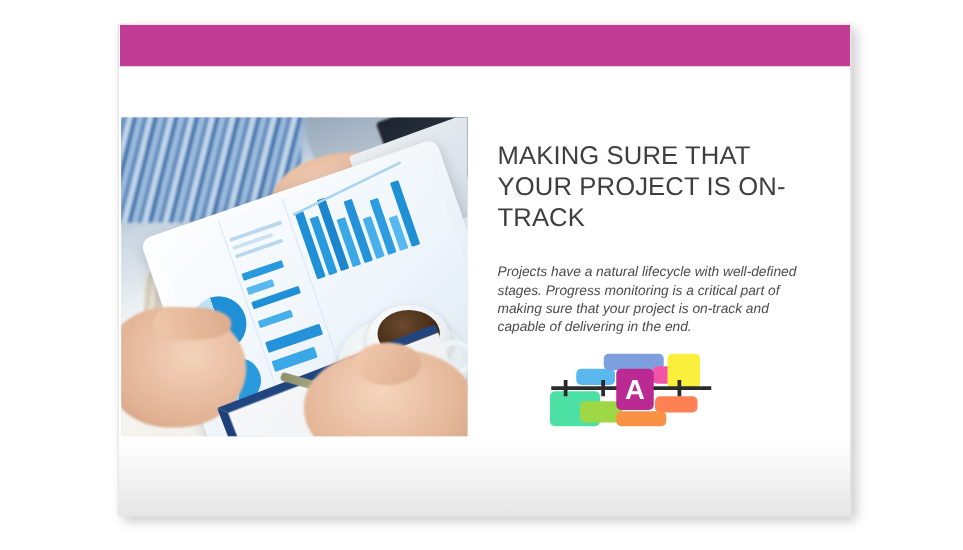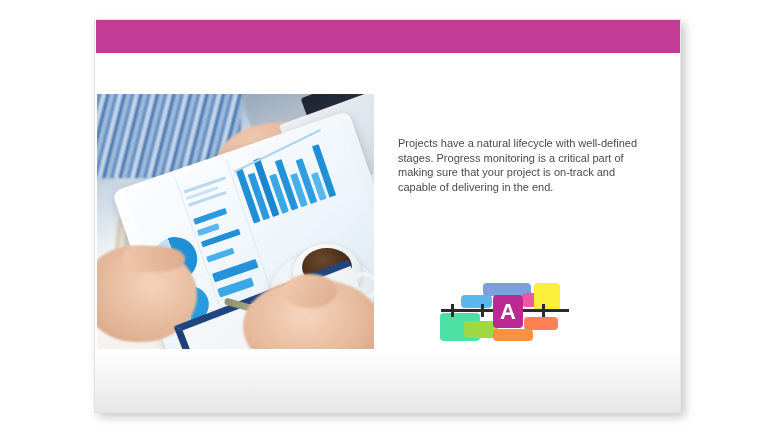--- a/index.html
+++ b/index.html
@@ -303,21 +303,22 @@
     <div class="ph" id="ph-coffee"></div>
     <div class="ph" id="ph-cup-handle"></div>
 
     <div class="ph" id="ph-folder"></div>
     <div class="ph" id="ph-pen"></div>
     <div class="ph" id="ph-hand-pen"></div>
     <div class="ph" id="ph-thumb"></div>
   </div>
 
   <div id="text-col">
-    <p id="slide-body" style="color: rgb(74, 74, 74);">Projects have a natural lifecycle with well-defined stages. Progress monitoring is a critical part of making sure that your project is on-track and capable of delivering in the end.</p>
+    <h1 id="slide-title" style="color: rgb(62, 62, 62);">MAKING SURE THAT YOUR PROJECT IS ON-TRACK</h1>
+    <p id="slide-body" style="color: rgb(74, 74, 74); font-style: italic;">Projects have a natural lifecycle with well-defined stages. Progress monitoring is a critical part of making sure that your project is on-track and capable of delivering in the end.</p>
   </div>
 
   <div id="gantt-icon">
 
     <div id="gantt-bars">
         <div class="g" style="left: 4px; top: 40px; width: 40px; height: 28px; background: rgb(76, 224, 165);"></div>
         <div class="g" style="left: 28px; top: 48px; width: 34px; height: 17px; background: rgb(158, 216, 69);"></div>
         <div class="g" style="left: 25px; top: 22px; width: 31px; height: 13px; background: rgb(91, 184, 238);"></div>
         <div class="g" style="left: 47px; top: 10px; width: 48px; height: 13px; background: rgb(126, 159, 221);"></div>
         <div class="g" style="left: 86px; top: 20px; width: 28px; height: 14px; background: rgb(242, 85, 168);"></div>

